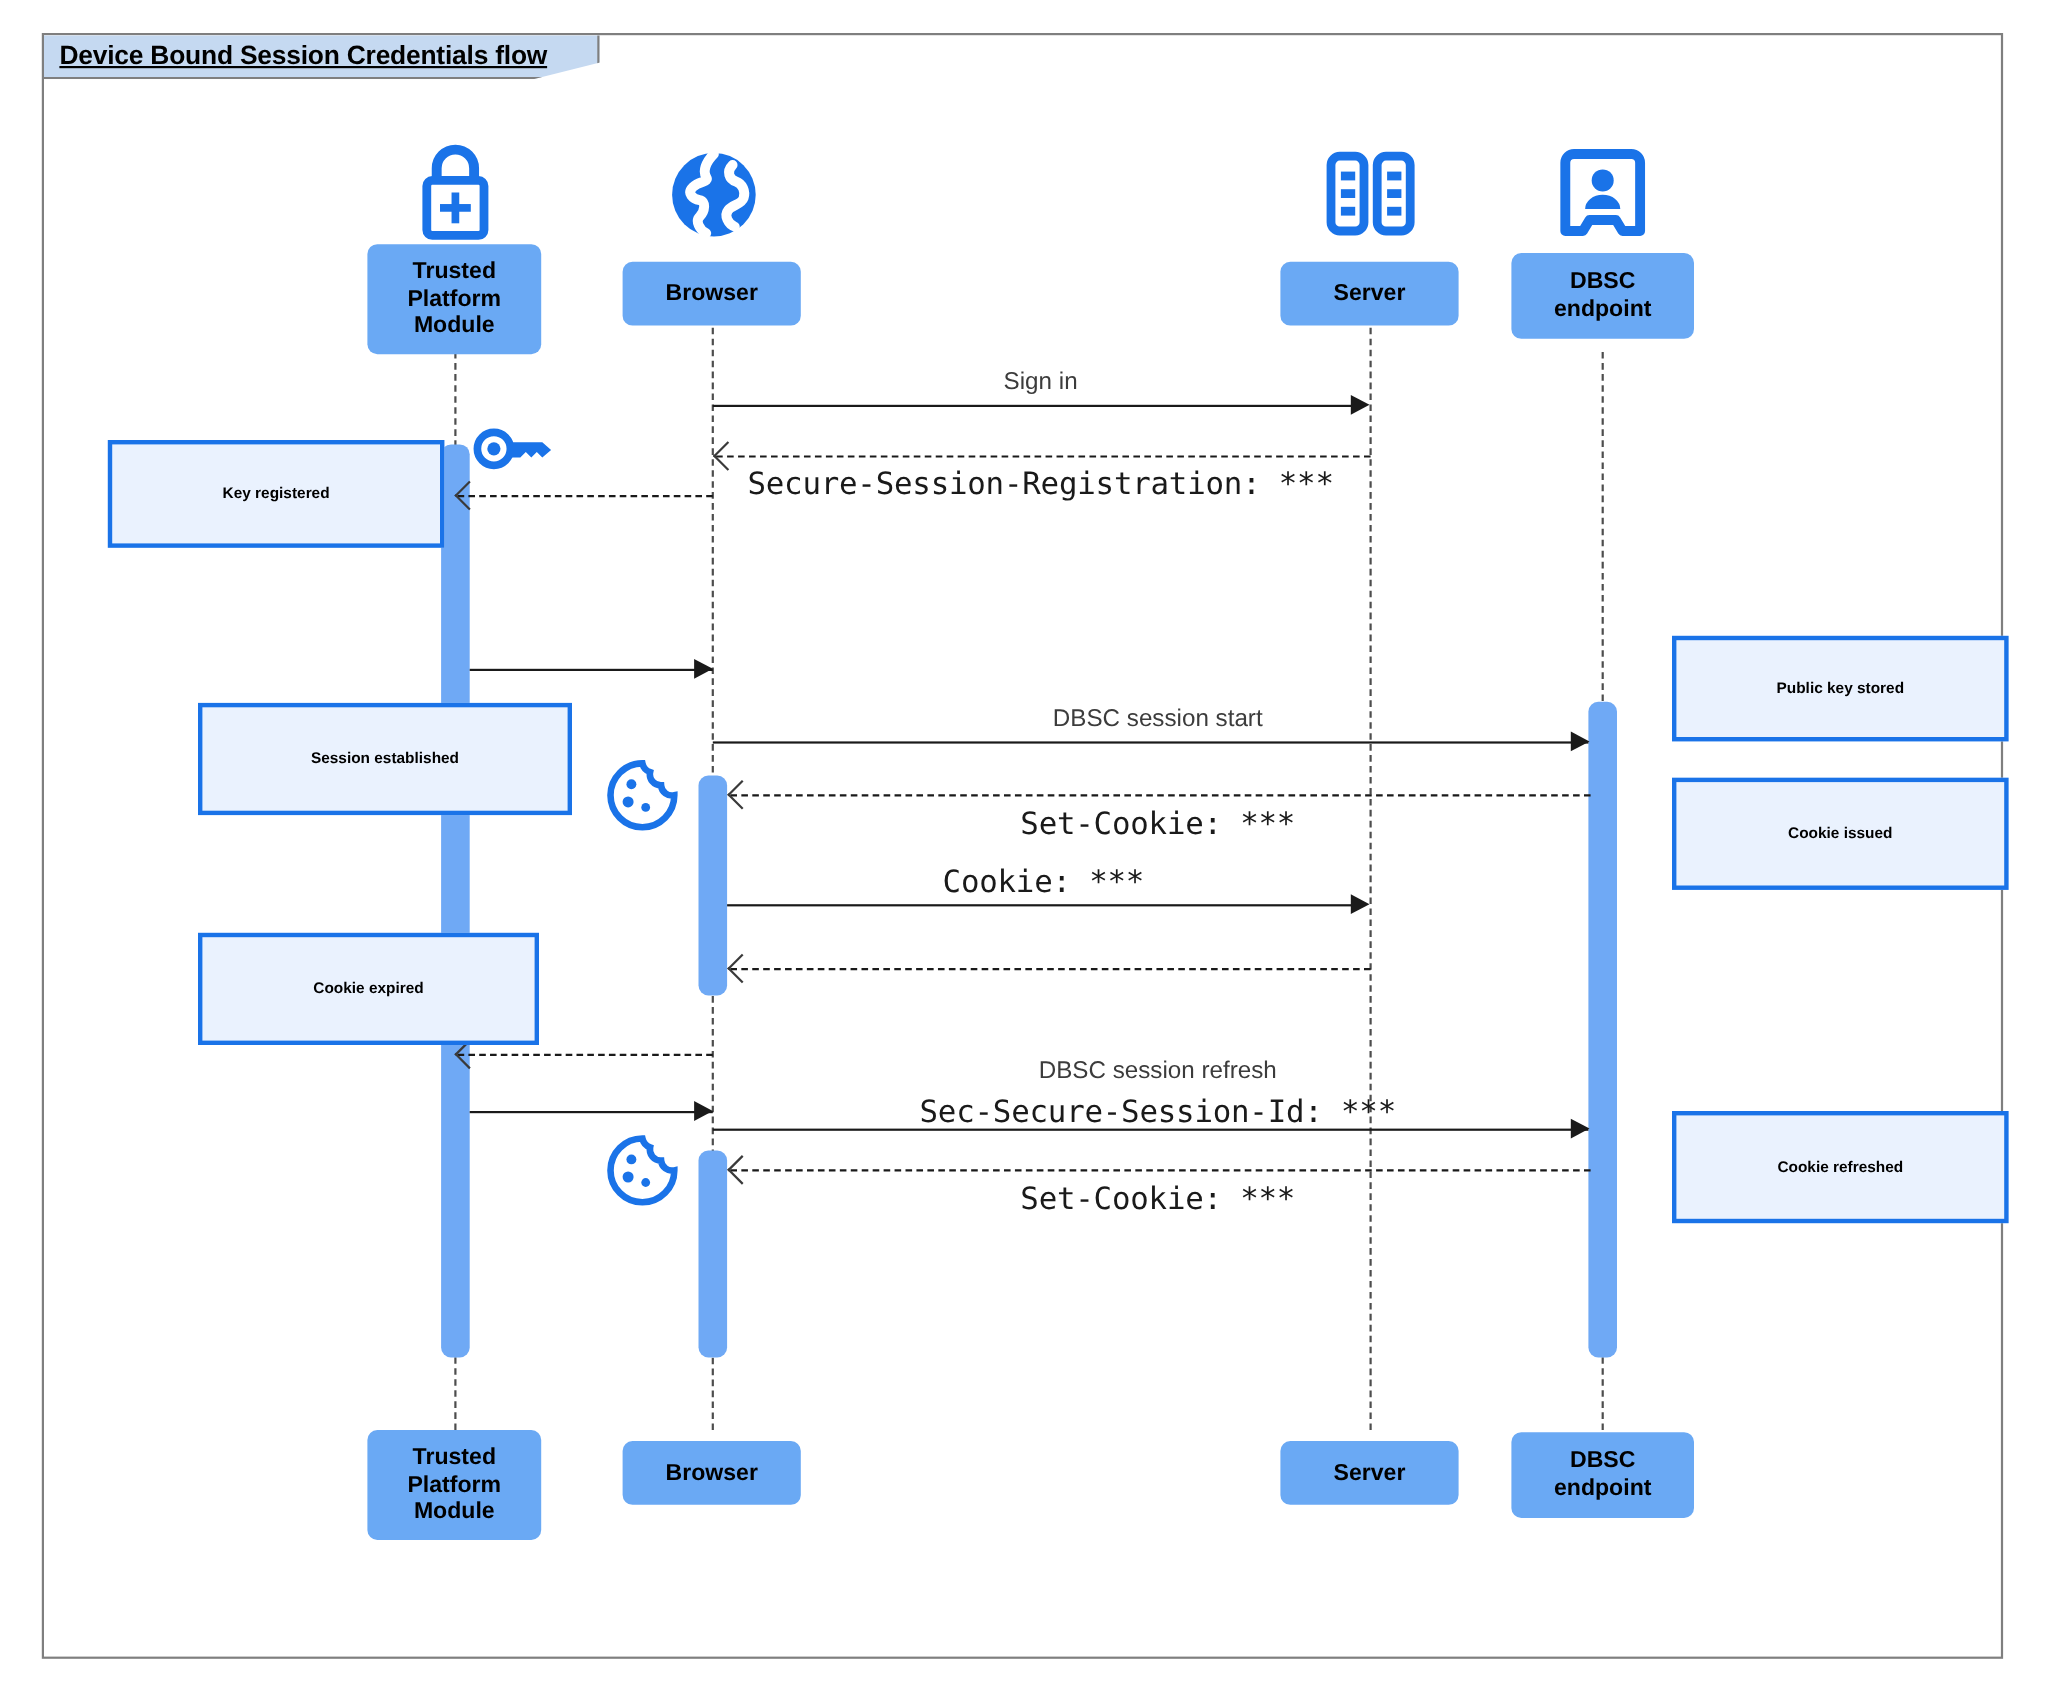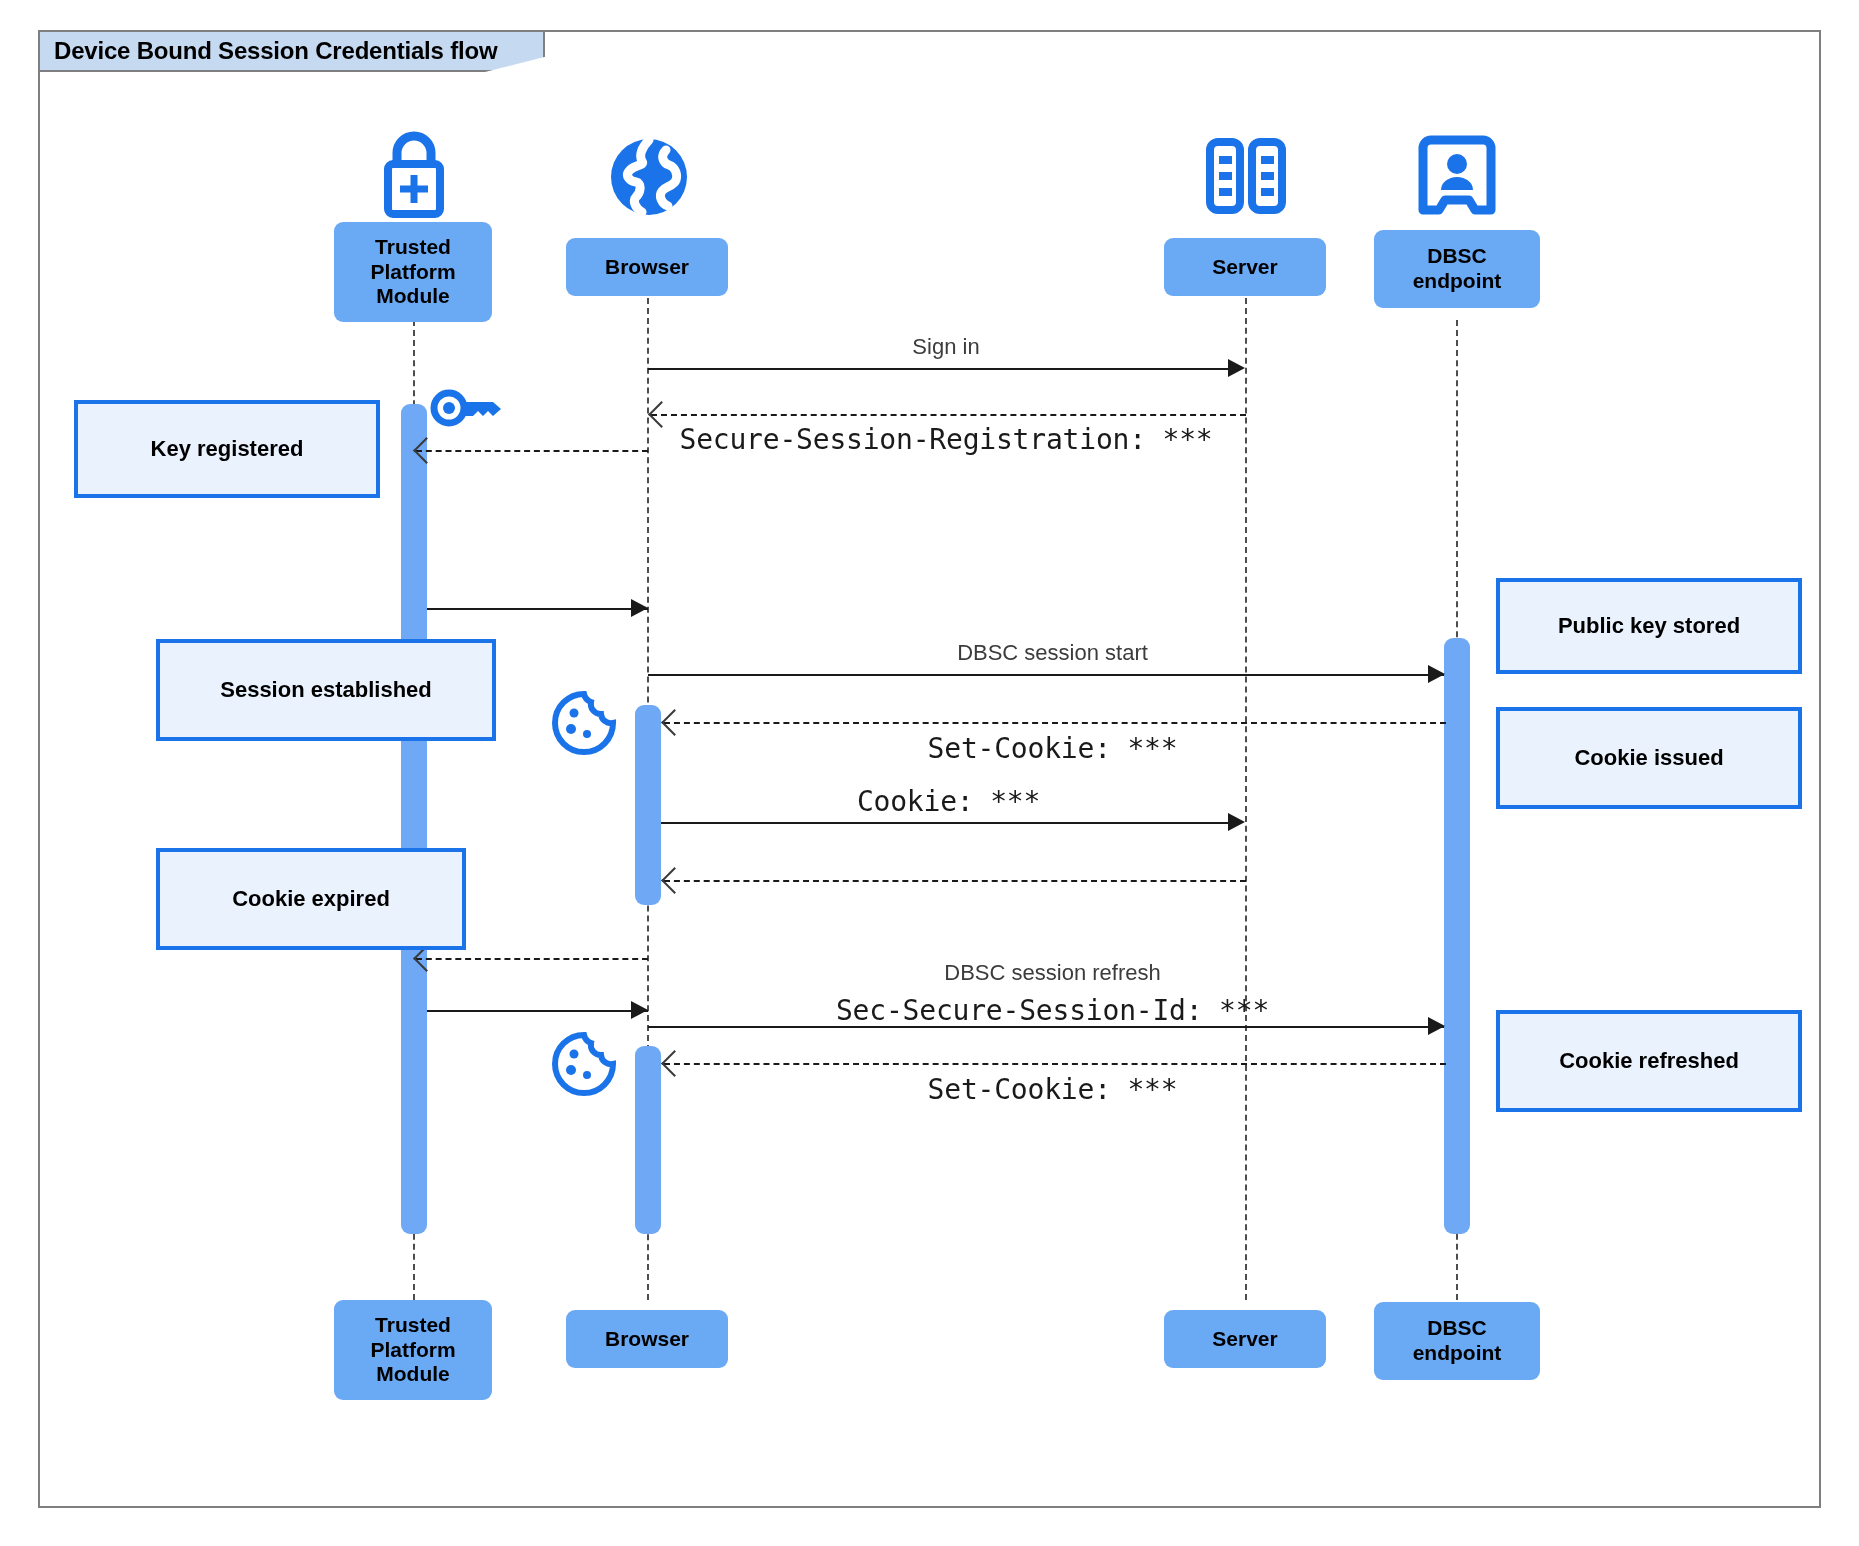--- a/index.html
+++ b/index.html
@@ -33,20 +33,21 @@
     background: #c5d9f1;
     border-right: 2px solid #7f7f7f;
     border-bottom: 2px solid #7f7f7f;
     display: flex; align-items: center;
     font-size: 24px;
     font-weight: bold;
     color: #000;
     letter-spacing: -0.2px;
     clip-path: polygon(0 0, 100% 0, 100% 62%, 88% 100%, 0 100%);
     white-space: nowrap;
+    text-decoration: underline;
   }
 
   
   .lifeline {
     position: absolute;
     width: 0;
     border-left: 2px dashed #4d4d4d;
   }
 
   
@@ -83,24 +84,25 @@
   
   .note {
     position: absolute;
     background: #eaf2fe;
     border: 4px solid #1a73e8;
     display: flex;
     align-items: center;
     justify-content: center;
     text-align: center;
     font-weight: bold;
-    font-size: 22px;
+    font-size: 14px;
     color: #000;
     line-height: 1.28;
     padding: 2px 6px;
+    margin-left: 24px;
   }
 
   
   .msg-line {
     position: absolute;
     height: 0;
     border-top: 2px solid #1a1a1a;
   }
   .msg-line.dashed {
     border-top: 2px dashed #1a1a1a;

